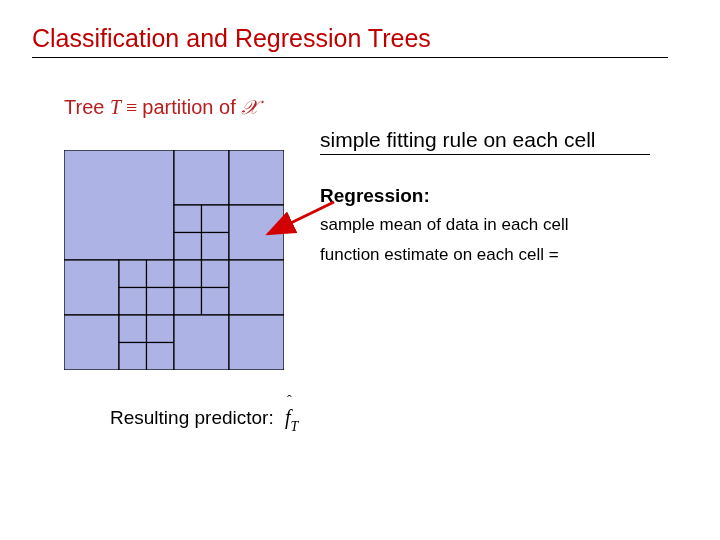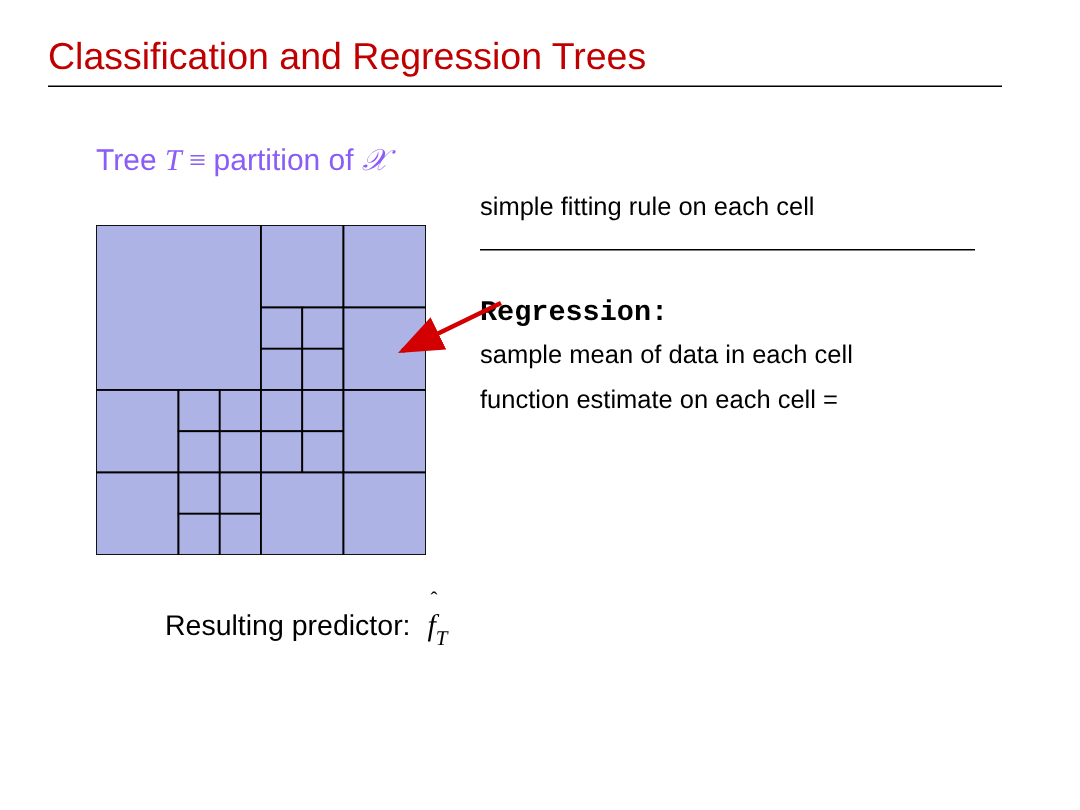--- a/index.html
+++ b/index.html
@@ -15,52 +15,51 @@
     font-size: 25px;
     color: #c00000;
     border-bottom: 1px solid #000;
     padding-bottom: 4px;
     width: 636px;
   }
   .tree-line {
     position: absolute;
     left: 64px; top: 96px;
     font-size: 20px;
-    color: #8b5cf6;
+    color: #b91c1c;
   }
   .math-it { font-family: Georgia, "Times New Roman", serif; font-style: italic; }
   .math-sym { font-family: Georgia, "Times New Roman", serif; }
   .cal { font-family: Georgia, "Times New Roman", serif; font-style: italic; }
 
   .partition {
     position: absolute;
     left: 64px; top: 150px;
     width: 220px; height: 220px;
   }
   .partition rect.cell { fill: #aeb3e6; stroke: #000; stroke-width: 1.2; }
 
   .right-col {
     position: absolute;
     left: 320px; top: 128px;
     width: 380px;
   }
   .fit-rule {
-    font-size: 17px;
+    font-size: 21px;
     border-bottom: 1px solid #000;
-    padding-bottom: 18px;
+    padding-bottom: 2px;
     margin-bottom: 20px;
     display: inline-block;
     width: 330px;
   }
   .heading {
     font-size: 19px;
     font-weight: bold;
     margin-top: 10px;
     margin-bottom: 8px;
-    font-family: Liberation Mono, monospace;
   }
   .body-line {
     font-size: 17px;
     margin-bottom: 10px;
   }
 
   .arrow {
     position: absolute;
     left: 0; top: 0;
     width: 720px; height: 540px;

